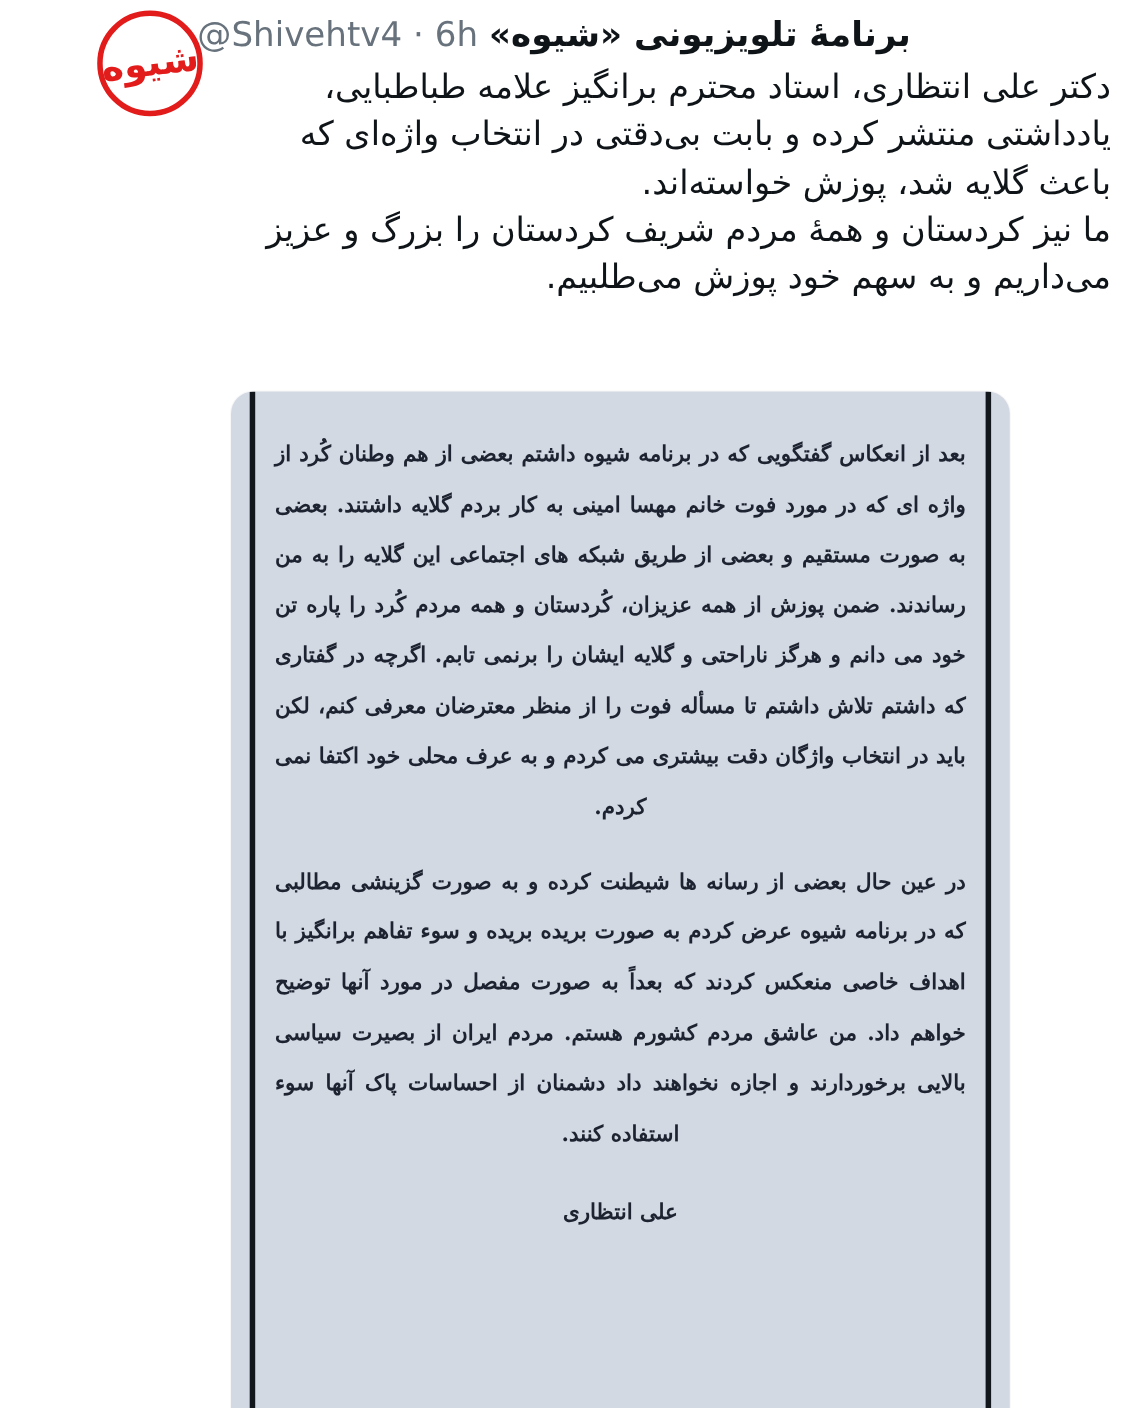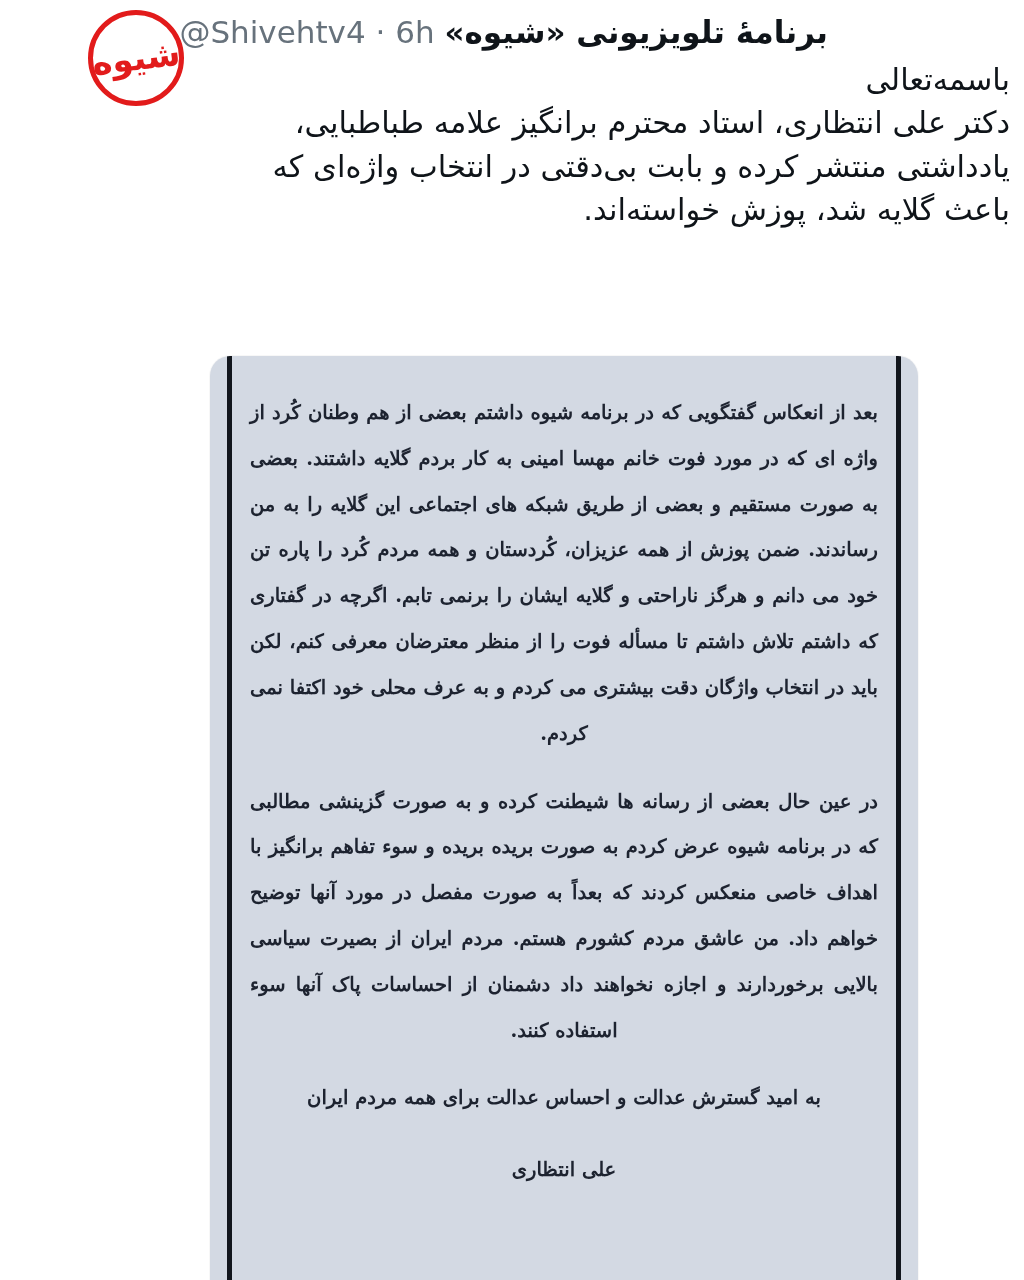--- a/index.html
+++ b/index.html
@@ -205,29 +205,28 @@
         <div class="avatar-mark">شیوه</div>
       </div>
     </div>
 
     <div class="name-line">
       <span class="display-name">برنامهٔ تلویزیونی «شیوه»</span><span class="handle">@Shivehtv4 · 6h</span>
     </div>
   </div>
 
   <div class="tweet-text">
-    <p>باسمه‌تعالی</p>
     <p>دکتر علی انتظاری، استاد محترم برانگیز علامه طباطبایی، یادداشتی منتشر کرده و بابت بی‌دقتی در انتخاب واژه‌ای که باعث گلایه شد، پوزش خواسته‌اند.</p>
+    <p>ما نیز کردستان و همهٔ مردم شریف کردستان را بزرگ و عزیز می‌داریم و به سهم خود پوزش می‌طلبیم.</p>
   </div>
 
   <div class="media-card">
     <div class="media-rule left"></div>
     <div class="media-rule right"></div>
 
     <div class="letter">
       <p>بعد از انعکاس گفتگویی که در برنامه شیوه داشتم بعضی از هم وطنان کُرد از واژه ای که در مورد فوت خانم مهسا امینی به کار بردم گلایه داشتند. بعضی به صورت مستقیم و بعضی از طریق شبکه های اجتماعی این گلایه را به من رساندند. ضمن پوزش از همه عزیزان، کُردستان و همه مردم کُرد را پاره تن خود می دانم و هرگز ناراحتی و گلایه ایشان را برنمی تابم. اگرچه در گفتاری که داشتم تلاش داشتم تا مسأله فوت را از منظر معترضان معرفی کنم، لکن باید در انتخاب واژگان دقت بیشتری می کردم و به عرف محلی خود اکتفا نمی کردم.</p>
       <p>در عین حال بعضی از رسانه ها شیطنت کرده و به صورت گزینشی مطالبی که در برنامه شیوه عرض کردم به صورت بریده بریده و سوء تفاهم برانگیز با اهداف خاصی منعکس کردند که بعداً به صورت مفصل در مورد آنها توضیح خواهم داد. من عاشق مردم کشورم هستم. مردم ایران از بصیرت سیاسی بالایی برخوردارند و اجازه نخواهند داد دشمنان از احساسات پاک آنها سوء استفاده کنند.</p>
-      <p class="center">به امید گسترش عدالت و احساس عدالت برای همه مردم ایران</p>
       <p class="signature">علی انتظاری</p>
     </div>
   </div>
 
 </div>
 
 </body></html>

